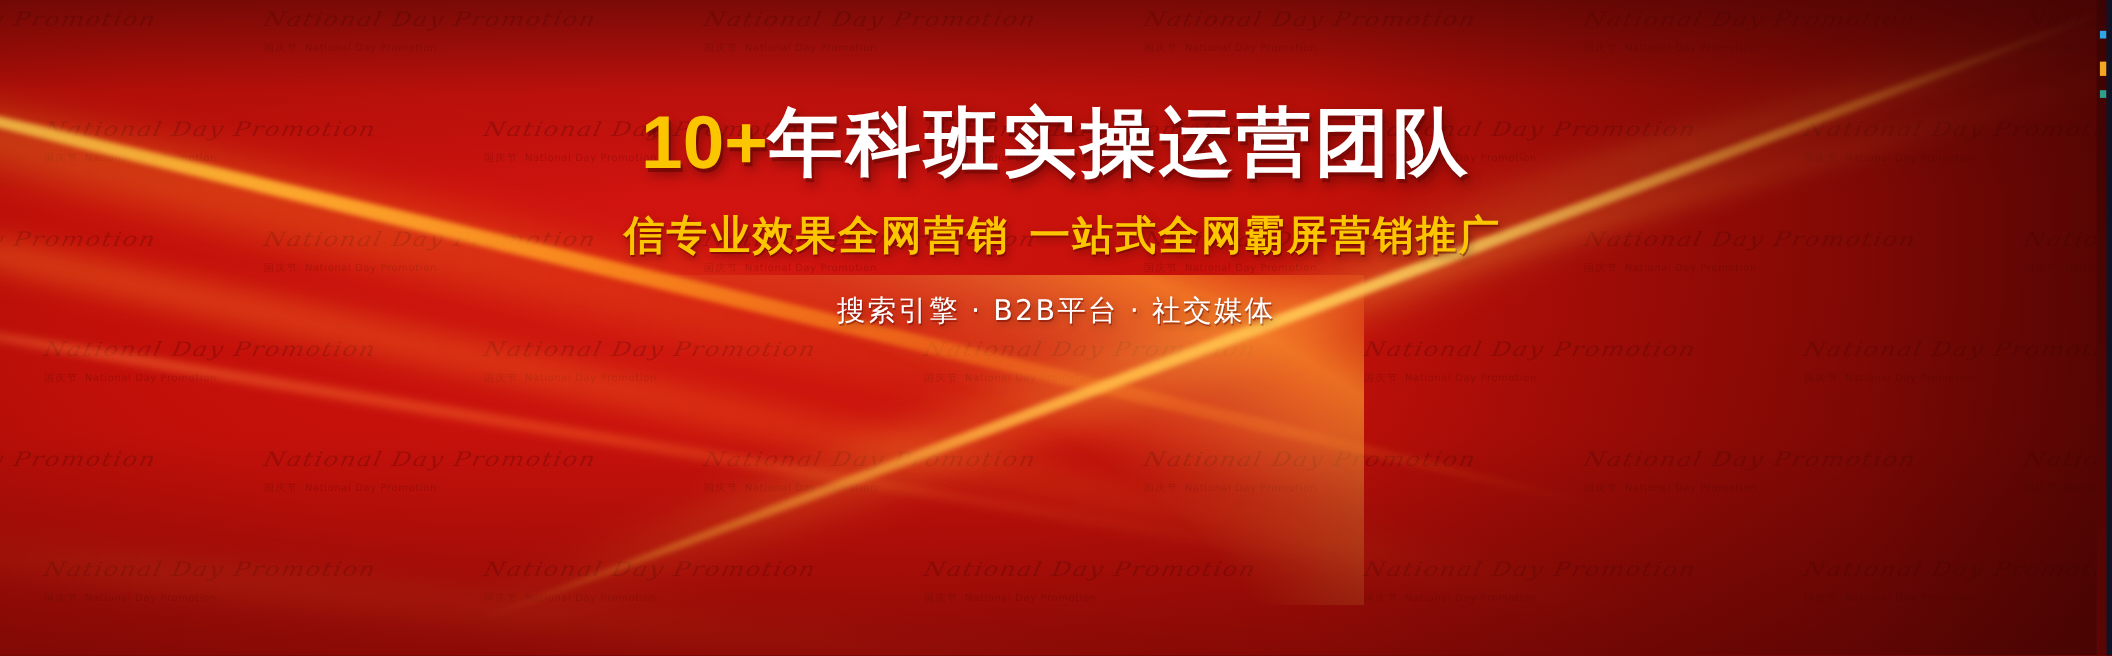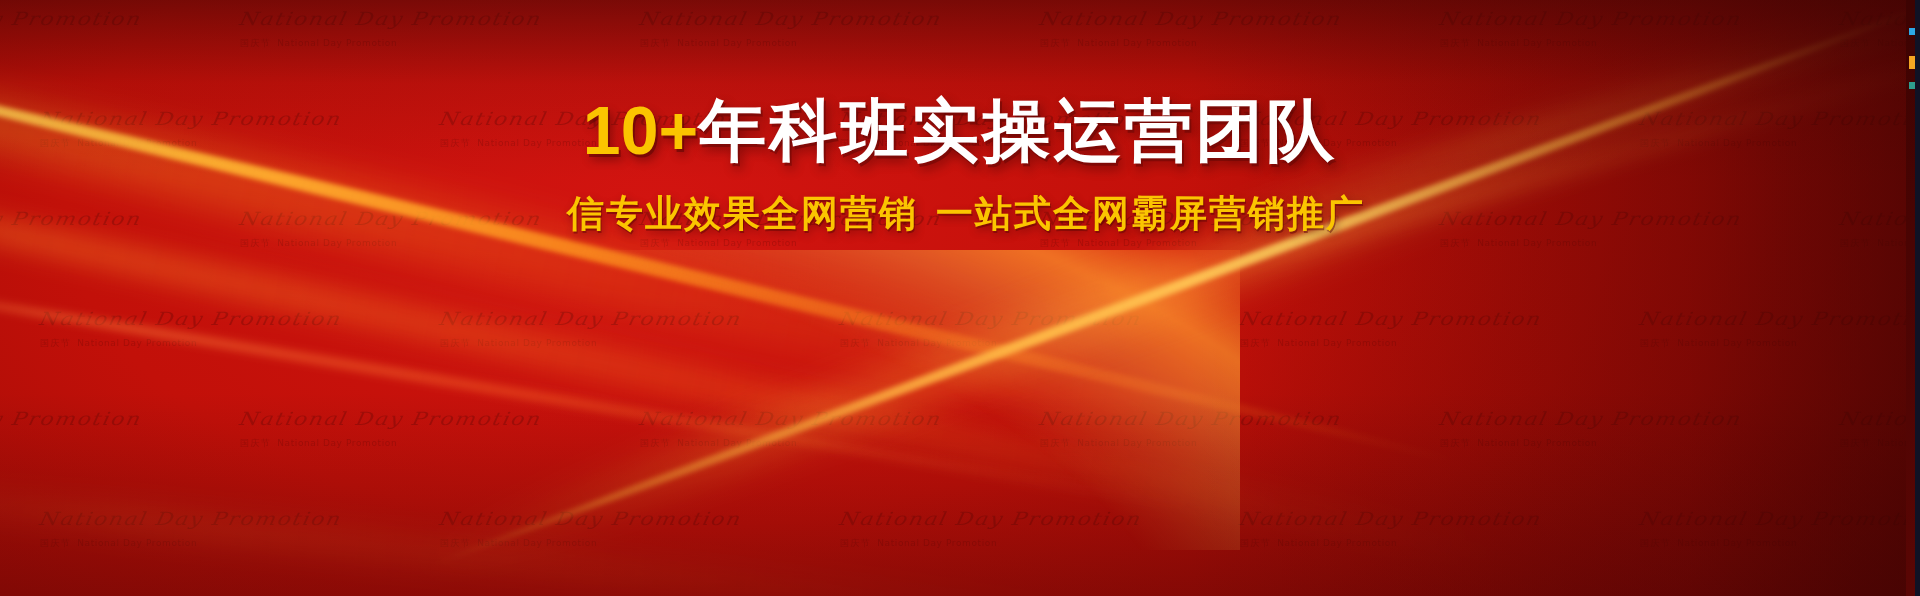--- a/index.html
+++ b/index.html
@@ -373,15 +373,18 @@
   <div class="content">
 
     <h1 class="headline">
       <span class="hl-num">10+</span><span class="hl-text">年科班实操运营团队</span>
     </h1>
 
     <p class="subline">
       <span>信专业效果全网营销</span><span class="gap"></span><span>一站式全网霸屏营销推广</span>
     </p>
 
+    <p class="tagline">
+      <span>搜索引擎</span><span class="dot">·</span><span>B2B平台</span><span class="dot">·</span><span>社交媒体</span>
+    </p>
 
   </div>
 </div>
 
 </body></html>

